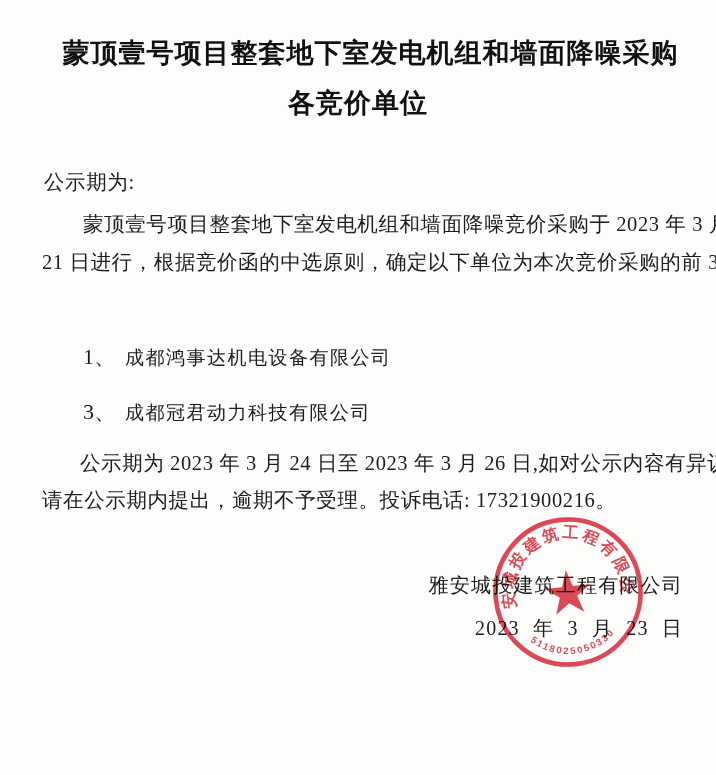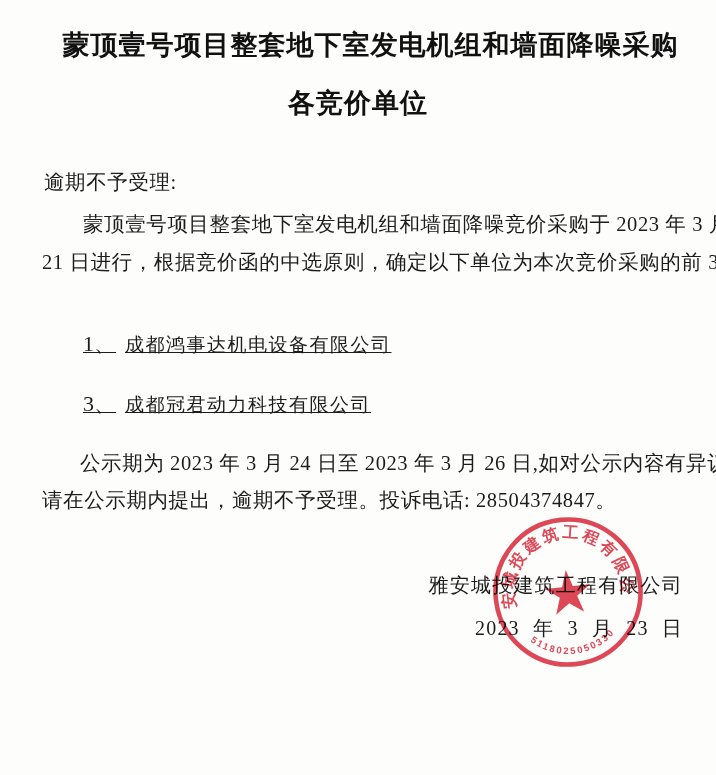--- a/index.html
+++ b/index.html
@@ -20,38 +20,38 @@
   .title-line {
     left: 0; right: 0;
     text-align: center;
     font-family: "Liberation Sans", sans-serif;
     font-weight: 700;
     font-size: 27px;
     line-height: 50px;
     letter-spacing: 1px;
     color: #111;
   }
-  .title-1 { top: 20px; margin-left: 25px; }
+  .title-1 { top: 28px; margin-left: 25px; }
   .title-2 { top: 78px; }
 
   .body-line {
     font-size: 20.5px;
     line-height: 40px;
     letter-spacing: 0.6px;
     color: #1c1c1c;
   }
   .salutation { top: 162px; left: 44px; }
   .p1-l1 { top: 204px; left: 83px; }
   .p1-l2 { top: 242px; left: 42px; }
   .p1-l3 { top: 282px; left: 42px; }
 
   .winner-line { line-height: 40px; left: 83px; color: #1c1c1c; }
-  .winner-1 { top: 324px; text-decoration: underline; }
+  .winner-1 { top: 337px; }
   .winner-2 { top: 364px; }
-  .winner-3 { top: 384px; text-decoration: underline; }
+  .winner-3 { top: 392px; }
   .winner-num  { font-size: 22px; margin-right: 9px; }
   .winner-name { font-size: 19px; letter-spacing: 1.5px; }
 
   .p2-l1 { top: 443px; left: 80px; }
   .p2-l2 { top: 480px; left: 42px; }
 
   .sig-line {
     right: 33px;
     text-align: right;
     font-size: 20px;
@@ -88,34 +88,34 @@
   }
 </style>
 </head>
 <body>
 
 <div class="page">
 
   <div class="abs title-line title-1">蒙顶壹号项目整套地下室发电机组和墙面降噪采购</div>
   <div class="abs title-line title-2">各竞价单位</div>
 
-  <div class="abs body-line salutation">逾期不予受理:</div>
+  <div class="abs body-line salutation">公示期为:</div>
 
   <div class="abs body-line p1-l1">蒙顶壹号项目整套地下室发电机组和墙面降噪竞价采购于 2023 年 3 月</div>
   <div class="abs body-line p1-l2">21 日进行，根据竞价函的中选原则，确定以下单位为本次竞价采购的前 3</div>
 
   <div class="abs winner-line winner-1">
     <span class="winner-num">1、</span><span class="winner-name">成都鸿事达机电设备有限公司</span>
   </div>
   <div class="abs winner-line winner-3">
     <span class="winner-num">3、</span><span class="winner-name">成都冠君动力科技有限公司</span>
   </div>
 
   <div class="abs body-line p2-l1">公示期为 2023 年 3 月 24 日至 2023 年 3 月 26 日,如对公示内容有异议，</div>
-  <div class="abs body-line p2-l2">请在公示期内提出，逾期不予受理。投诉电话: 28504374847。</div>
+  <div class="abs body-line p2-l2">请在公示期内提出，逾期不予受理。投诉电话: 17321900216。</div>
 
   <div class="abs sig-line sig-company">雅安城投建筑工程有限公司</div>
   <div class="abs sig-line sig-date">2023 年 3 月 23 日</div>
 
   <div class="seal">
     <svg width="152" height="152" viewBox="0 0 152 152">
       <defs>
         <path id="sealArcTop" d="M 25.3,94.5 A 54,54 0 1 1 126.7,94.5" fill="none"></path>
         <path id="sealArcBottom" d="M 27.1,114.2 A 62,62 0 0 0 124.9,114.2" fill="none"></path>
       </defs>

